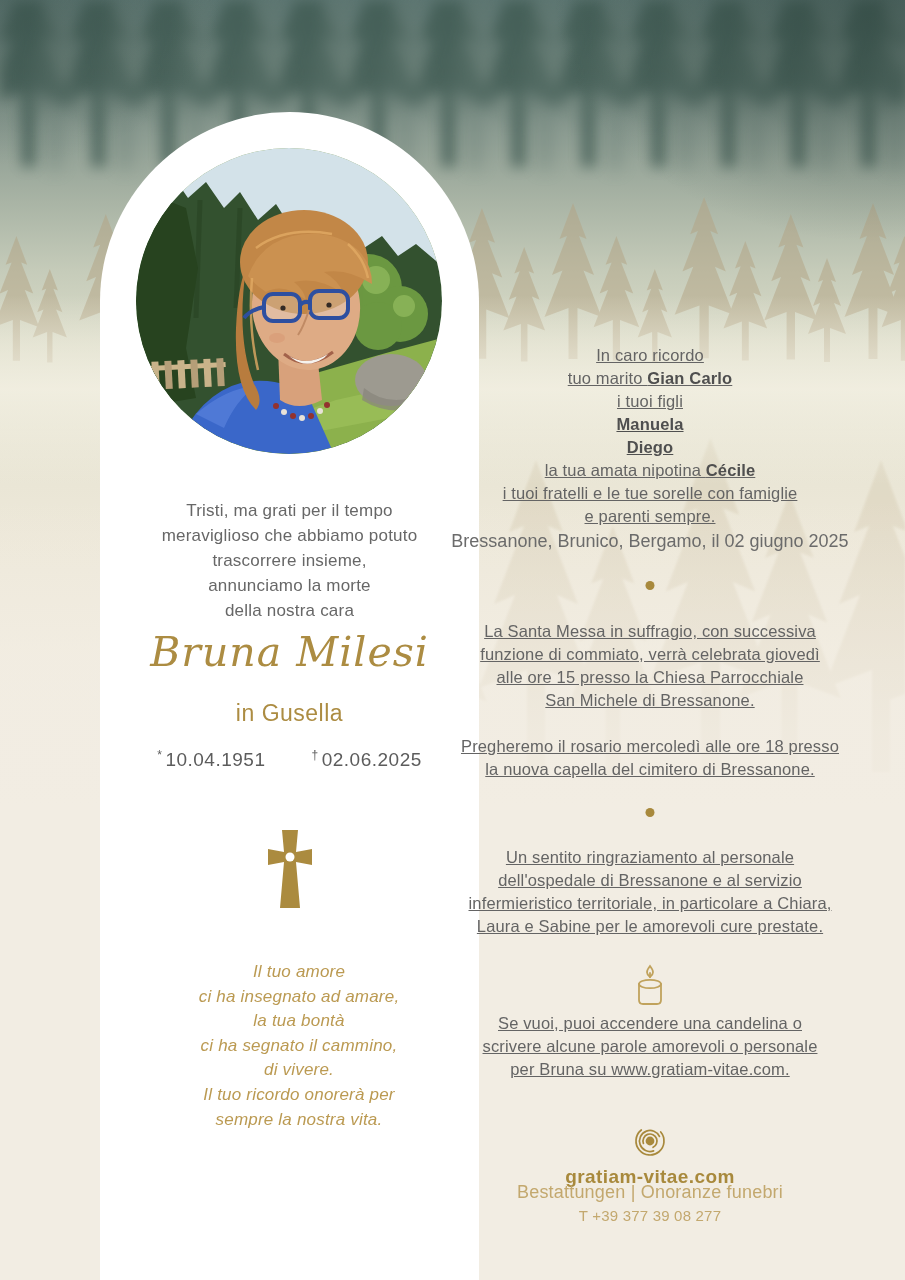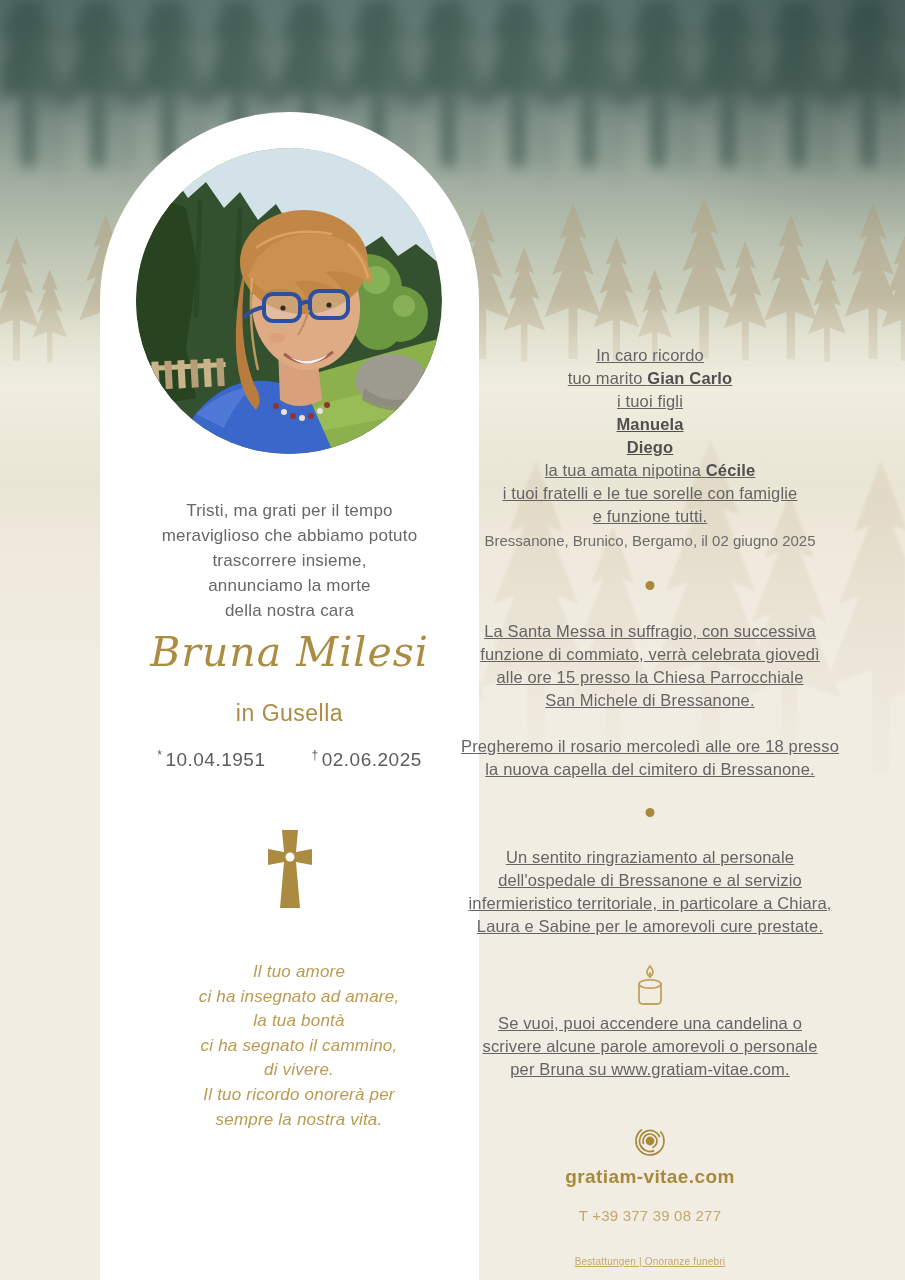--- a/index.html
+++ b/index.html
@@ -41,32 +41,32 @@
   .poem{top:848px;}
   .poemLn{font-style:italic;font-size:17px;line-height:24.6px;color:#bb9a52;letter-spacing:.2px;padding-left:19px;}
 
   
   .rcol{position:absolute;left:430px;top:0;width:440px;height:1280px;text-align:center;color:#646464;}
   .rblock{position:absolute;left:0;width:100%;}
   .ln{font-size:16.5px;line-height:23px;letter-spacing:.15px;text-decoration:underline;}
   .b{font-weight:700;color:#4f4f4f;}
   .remembrance{top:344px;}
   .datelineB{top:530px;}
-  .dateline{font-size:15px;line-height:22px;color:#6b6b6b;}
+  .dateline{font-size:18px;line-height:22px;color:#6b6b6b;}
   .dot{position:absolute;left:50%;transform:translateX(-50%);width:9px;height:9px;border-radius:50%;background:#a8893c;}
   .dot1{top:581px;}
   .dot2{top:808px;}
   .mass{top:620px;}
   .rosary{top:735px;}
   .thanks{top:846px;}
   .candleWrap{top:964px;}
   .candletext{top:1012px;}
   .logoWrap{top:1122px;}
   .brand{top:1166px;font-size:19px;font-weight:700;color:#a8893c;letter-spacing:.4px;}
-  .tagline{top:1256px;font-size:10px;color:#c3a86e;letter-spacing:.2px;text-decoration:underline;}
+  .tagline{top:1182px;font-size:18px;color:#c3a86e;letter-spacing:.2px;}
   .phone{top:1207px;font-size:15px;color:#c3a86e;letter-spacing:.2px;}
   .iconCenter{position:absolute;left:50%;transform:translateX(-50%);}
 </style>
 </head>
 <body>
 
 <div class="page">
 
   <div class="scene">
     <svg width="0" height="0" style="position:absolute">
@@ -273,21 +273,21 @@
   <div class="rcol">
 
     <div class="rblock remembrance">
       <div class="ln">In caro ricordo</div>
       <div class="ln"><span>tuo marito </span><span class="b">Gian Carlo</span></div>
       <div class="ln">i tuoi figli</div>
       <div class="ln b">Manuela</div>
       <div class="ln b">Diego</div>
       <div class="ln"><span>la tua amata nipotina </span><span class="b">Cécile</span></div>
       <div class="ln">i tuoi fratelli e le tue sorelle con famiglie</div>
-      <div class="ln">e funzione tutti.</div>
+      <div class="ln">e parenti sempre.</div>
     </div>
 
     <div class="rblock datelineB">
       <div class="dateline">Bressanone, Brunico, Bergamo, il 02 giugno 2025</div>
     </div>
 
     <div class="dot dot1"></div>
 
     <div class="rblock mass">
       <div class="ln">La Santa Messa in suffragio, con successiva</div>

